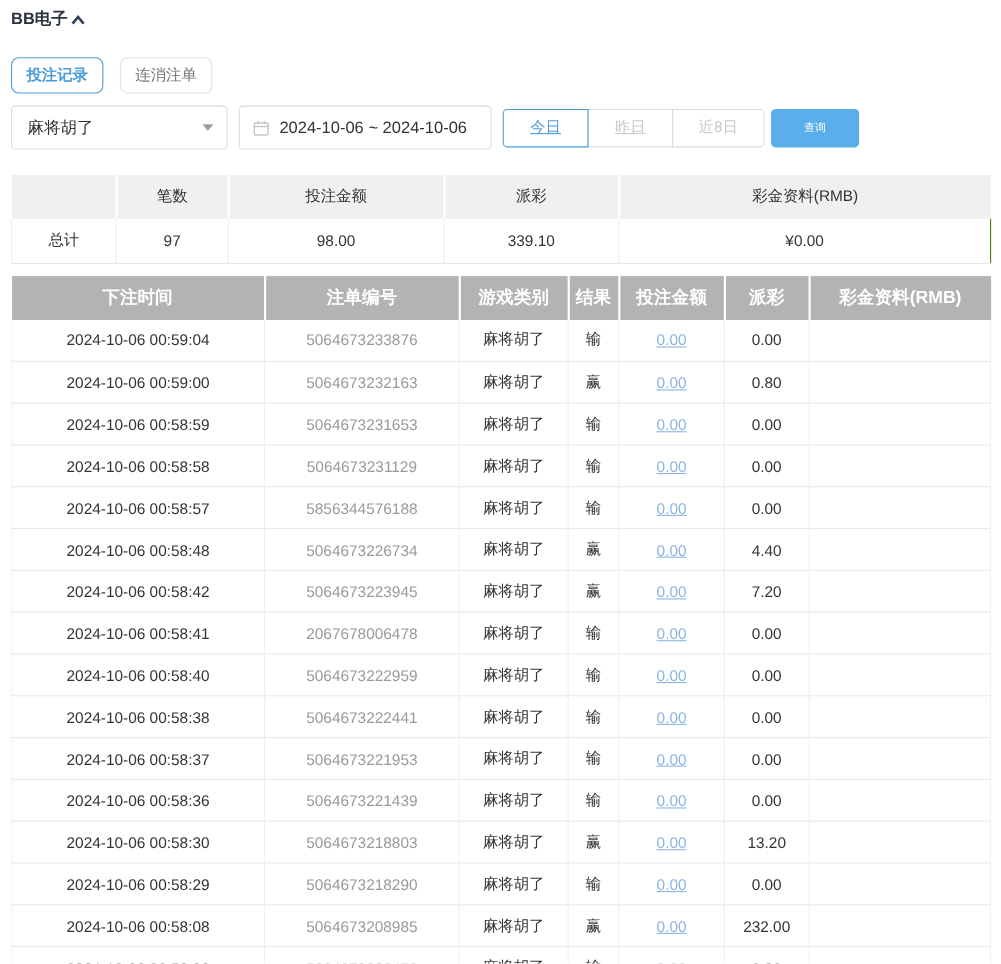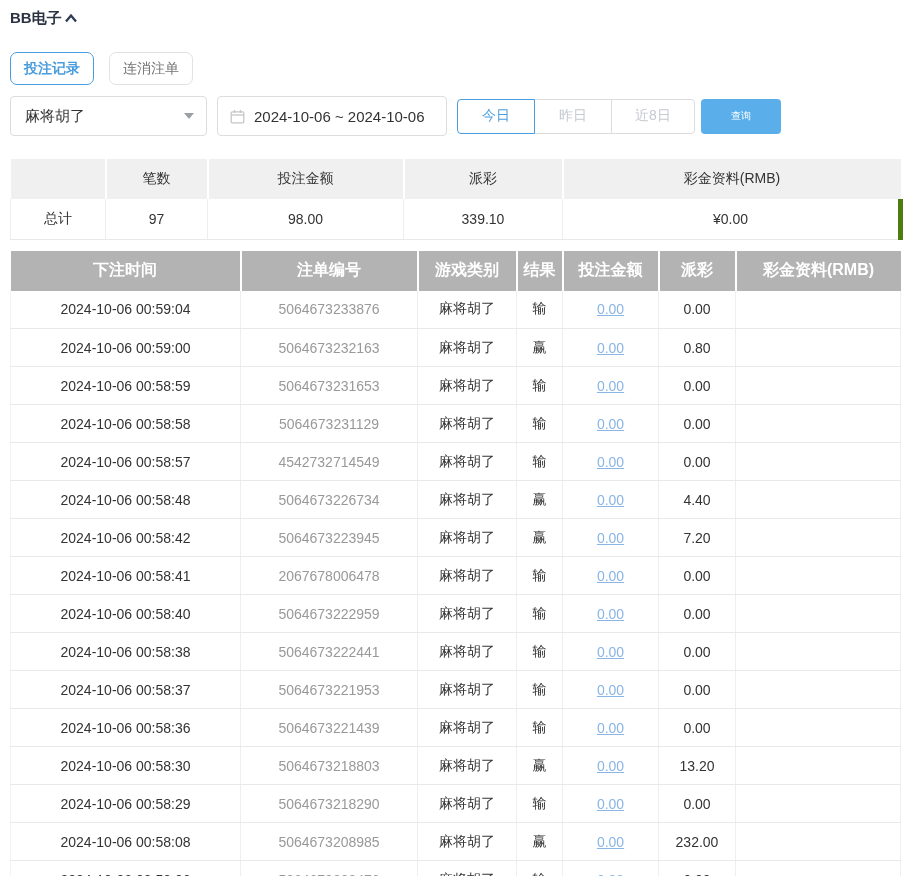--- a/index.html
+++ b/index.html
@@ -54,41 +54,41 @@
     font-size:15px;color:var(--text-dark);cursor:pointer;background:#fff;
   }
   .quick-group{display:flex;margin-left:10px;}
   .quick{
     height:35px;background:#fff;border:1px solid var(--border-input);
     font-size:14px;color:var(--muted-btn-text);cursor:pointer;margin-left:-1px;position:relative;
     font-family:inherit;
   }
   .quick:first-child{border-radius:4px 0 0 4px;margin-left:0;}
   .quick:last-child{border-radius:0 4px 4px 0;}
-  .quick.w78{width:78px;} .quick.w84{width:84px;}
+  .quick.w78{width:78px;text-decoration:underline;} .quick.w84{width:84px;}
   .quick.active{border-color:var(--accent);color:var(--accent);z-index:1;}
   .search-btn{
     margin-left:6px;width:80px;height:35px;background:var(--btn-blue);color:#fff;border:none;
     border-radius:4px;font-size:10px;cursor:pointer;font-family:inherit;
   }
 
   
   table{border-collapse:collapse;table-layout:fixed;width:890px;}
   .summary{margin-top:23px;}
   .summary th{
     background:var(--summary-header-bg);height:40px;font-size:14px;font-weight:normal;
     color:var(--text-dark);text-align:center;border-right:2px solid #fff;
   }
   .summary th:last-child{border-right:none;}
   .summary td{
     height:40px;font-size:14px;text-align:center;color:var(--text-dark);background:#fff;
     border-bottom:1px solid #e8e8e8;border-right:1px solid #eeeeee;
   }
   .summary td:first-child{border-left:1px solid #eeeeee;}
-  .summary td:last-child{border-right:5px solid #4d7c0f;}
+  .summary td:last-child{border-right:1px solid #4d7c0f;}
 
   
   .records{margin-top:11px;}
   .records th{
     background:var(--records-header-bg);height:40px;font-size:16px;font-weight:bold;color:#ffffff;
     text-align:center;border-right:2px solid #fff;
   }
   .records th:last-child{border-right:none;}
   .records td{
     height:38px;font-size:14px;text-align:center;color:var(--text-dark);background:#fff;
@@ -231,21 +231,21 @@
           <td>2024-10-06 00:58:58</td>
           <td class="order-no">5064673231129</td>
           <td>麻将胡了</td>
           <td>输</td>
           <td><span class="amt-link">0.00</span></td>
           <td>0.00</td>
           <td></td>
         </tr>
         <tr>
           <td>2024-10-06 00:58:57</td>
-          <td class="order-no">4542732714549</td>
+          <td class="order-no">5856344576188</td>
           <td>麻将胡了</td>
           <td>输</td>
           <td><span class="amt-link">0.00</span></td>
           <td>0.00</td>
           <td></td>
         </tr>
         <tr>
           <td>2024-10-06 00:58:48</td>
           <td class="order-no">5064673226734</td>
           <td>麻将胡了</td>

